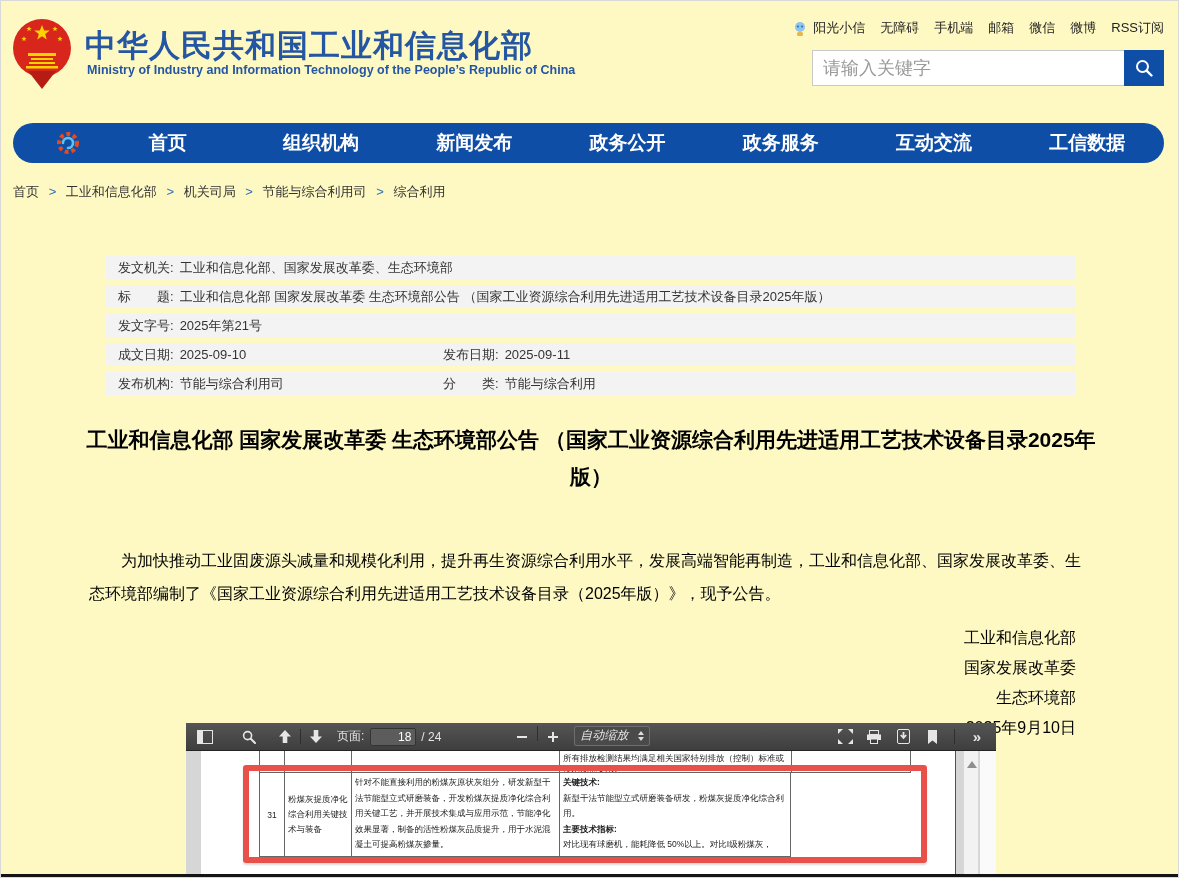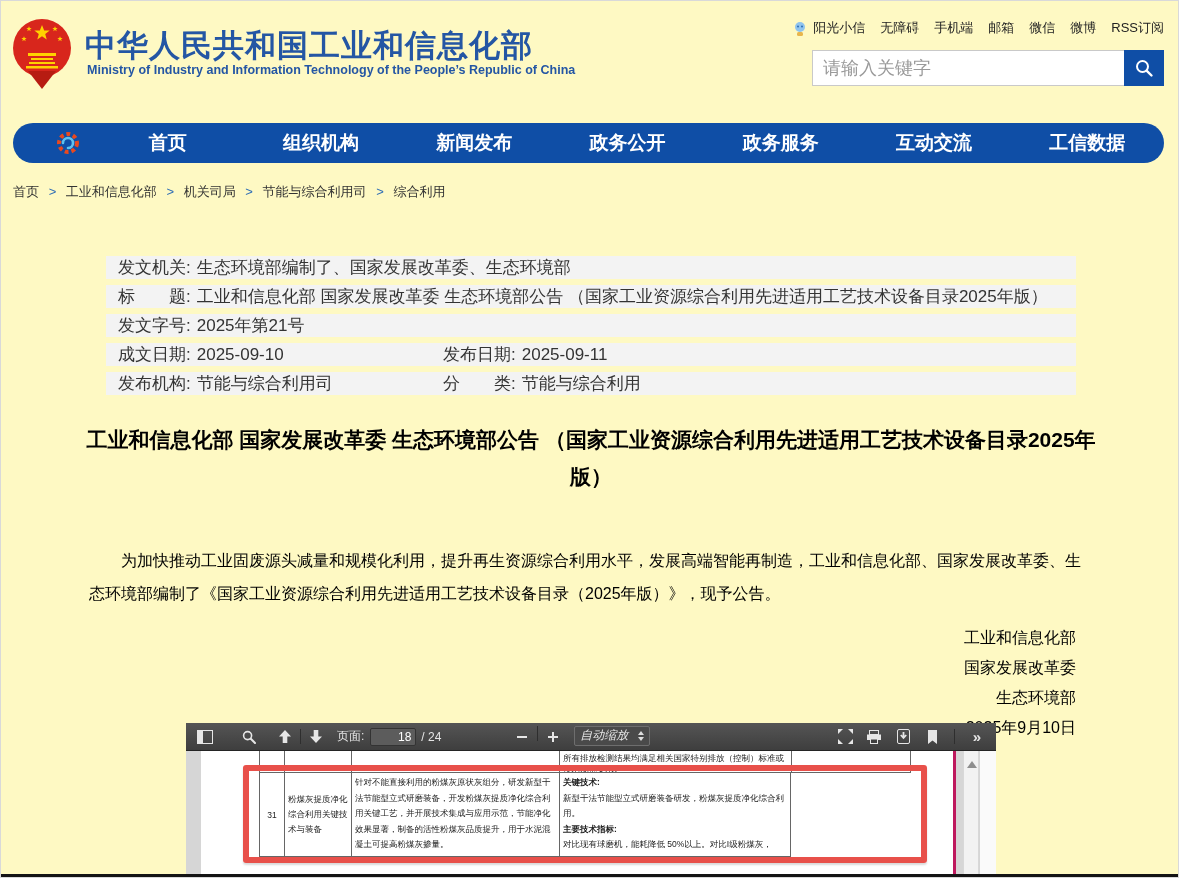--- a/index.html
+++ b/index.html
@@ -24,21 +24,21 @@
   .nav-gear{ width:26px; height:26px; margin-left:42px; margin-right:10px; flex:0 0 auto;}
   .nav-item{ flex:1; text-align:center; color:#fff; font-size:19px; font-weight:bold; cursor:pointer; white-space:nowrap;}
 
   
   .breadcrumb{ position:absolute; left:12px; top:182px; font-size:13px; color:#333;}
   .breadcrumb a{ color:#333; text-decoration:none; cursor:pointer;}
   .breadcrumb .sep{ margin:0 6px; color:#2f6eb5;}
 
   
   .meta{ position:absolute; left:105px; top:255px; width:970px;}
-  .meta-row{ background:#f3f3f3; height:23px; line-height:23px; margin-bottom:6px; padding-left:12px; font-size:17px; color:#333; display:flex; white-space:nowrap; overflow:hidden;}
+  .meta-row{ background:#f3f3f3; height:23px; line-height:23px; margin-bottom:6px; padding-left:12px; font-size:13px; color:#333; display:flex; white-space:nowrap; overflow:hidden;}
   .meta-row .lab{ margin-right:6px;}
   .meta-row .cell1{ width:325px; display:flex;}
   .meta-row .cell2{ display:flex;}
 
   
   .doc-title{ position:absolute; left:80px; top:420px; width:1020px; text-align:center; font-size:21px; font-weight:bold; color:#000; line-height:37px;}
   .doc-body{ position:absolute; left:88px; top:543px; width:1004px; font-size:16px; color:#000; line-height:33px; text-indent:2em;}
   .sign{ position:absolute; left:600px; top:622px; width:475px; text-align:right; font-size:16px; color:#000; line-height:30px;}
 
   
@@ -51,21 +51,21 @@
   .page-total{ margin-left:5px; white-space:nowrap;}
   .zoom-group{ margin-left:70px; display:flex; align-items:flex-start;font-style:italic;}
   .zoom-select{ margin-left:10px; width:76px; height:20px; border:1px solid #6e6e6e; border-radius:2px; background:#4a4a4a; display:flex; align-items:center; padding:0 5px; cursor:pointer; white-space:nowrap;}
   .zoom-select .spin{ margin-left:auto; display:flex; flex-direction:column; gap:2px;}
   .tri-u{ width:0; height:0; border-left:3px solid transparent; border-right:3px solid transparent; border-bottom:4px solid #ddd;}
   .tri-d{ width:0; height:0; border-left:3px solid transparent; border-right:3px solid transparent; border-top:4px solid #ddd;}
   .tb-right{ margin-left:auto; display:flex; align-items:center; gap:7px;}
   .chev{ font-size:15px; font-weight:bold; color:#e6e6e6; line-height:1;}
 
   .pdf-content{ position:relative; height:125px; background:#d6d6d6; overflow:hidden;}
-  .pdf-page{ position:absolute; left:15px; top:0; width:755px; height:125px; background:#fff; border-right:3px solid #be185d;}
+  .pdf-page{ position:absolute; left:15px; top:0; width:755px; height:125px; background:#fff; border-right:1px solid #be185d;}
   .pdf-gutter{ position:absolute; left:777px; top:0; width:16px; height:125px; background:#f2f2f2; border-left:1px solid #d8d8d8; border-right:1px solid #d8d8d8;}
   .pdf-strip{ position:absolute; left:794px; top:0; width:16px; height:125px; background:#fafafa;}
   .sb-arrow{ position:absolute; left:3px; top:10px; width:0; height:0; border-left:5px solid transparent; border-right:5px solid transparent; border-bottom:7px solid #8e8e8e;}
 
   
   .ptable{ position:absolute; left:58px; top:0; width:652px; font-size:8.5px; color:#222; }
   .prow{ display:flex; }
   .prow .c{ border-left:1px solid #666; border-bottom:1px solid #666; padding:2px 3px; overflow:hidden;}
   .prow .c:last-child{ border-right:1px solid #666;}
   .prow-partial{ height:22px;}
@@ -158,21 +158,21 @@
     <a>机关司局</a>
     <span class="sep">&gt;</span>
     <a>节能与综合利用司</a>
     <span class="sep">&gt;</span>
     <a>综合利用</a>
   </div>
 
   <div class="meta">
     <div class="meta-row">
       <span class="lab">发文机关:</span>
-      <span>生态环境部编制了、国家发展改革委、生态环境部</span>
+      <span>工业和信息化部、国家发展改革委、生态环境部</span>
     </div>
     <div class="meta-row">
       <span class="lab">标　　题:</span>
       <span>工业和信息化部 国家发展改革委 生态环境部公告 （国家工业资源综合利用先进适用工艺技术设备目录2025年版）</span>
     </div>
     <div class="meta-row">
       <span class="lab">发文字号:</span>
       <span>2025年第21号</span>
     </div>
     <div class="meta-row">

